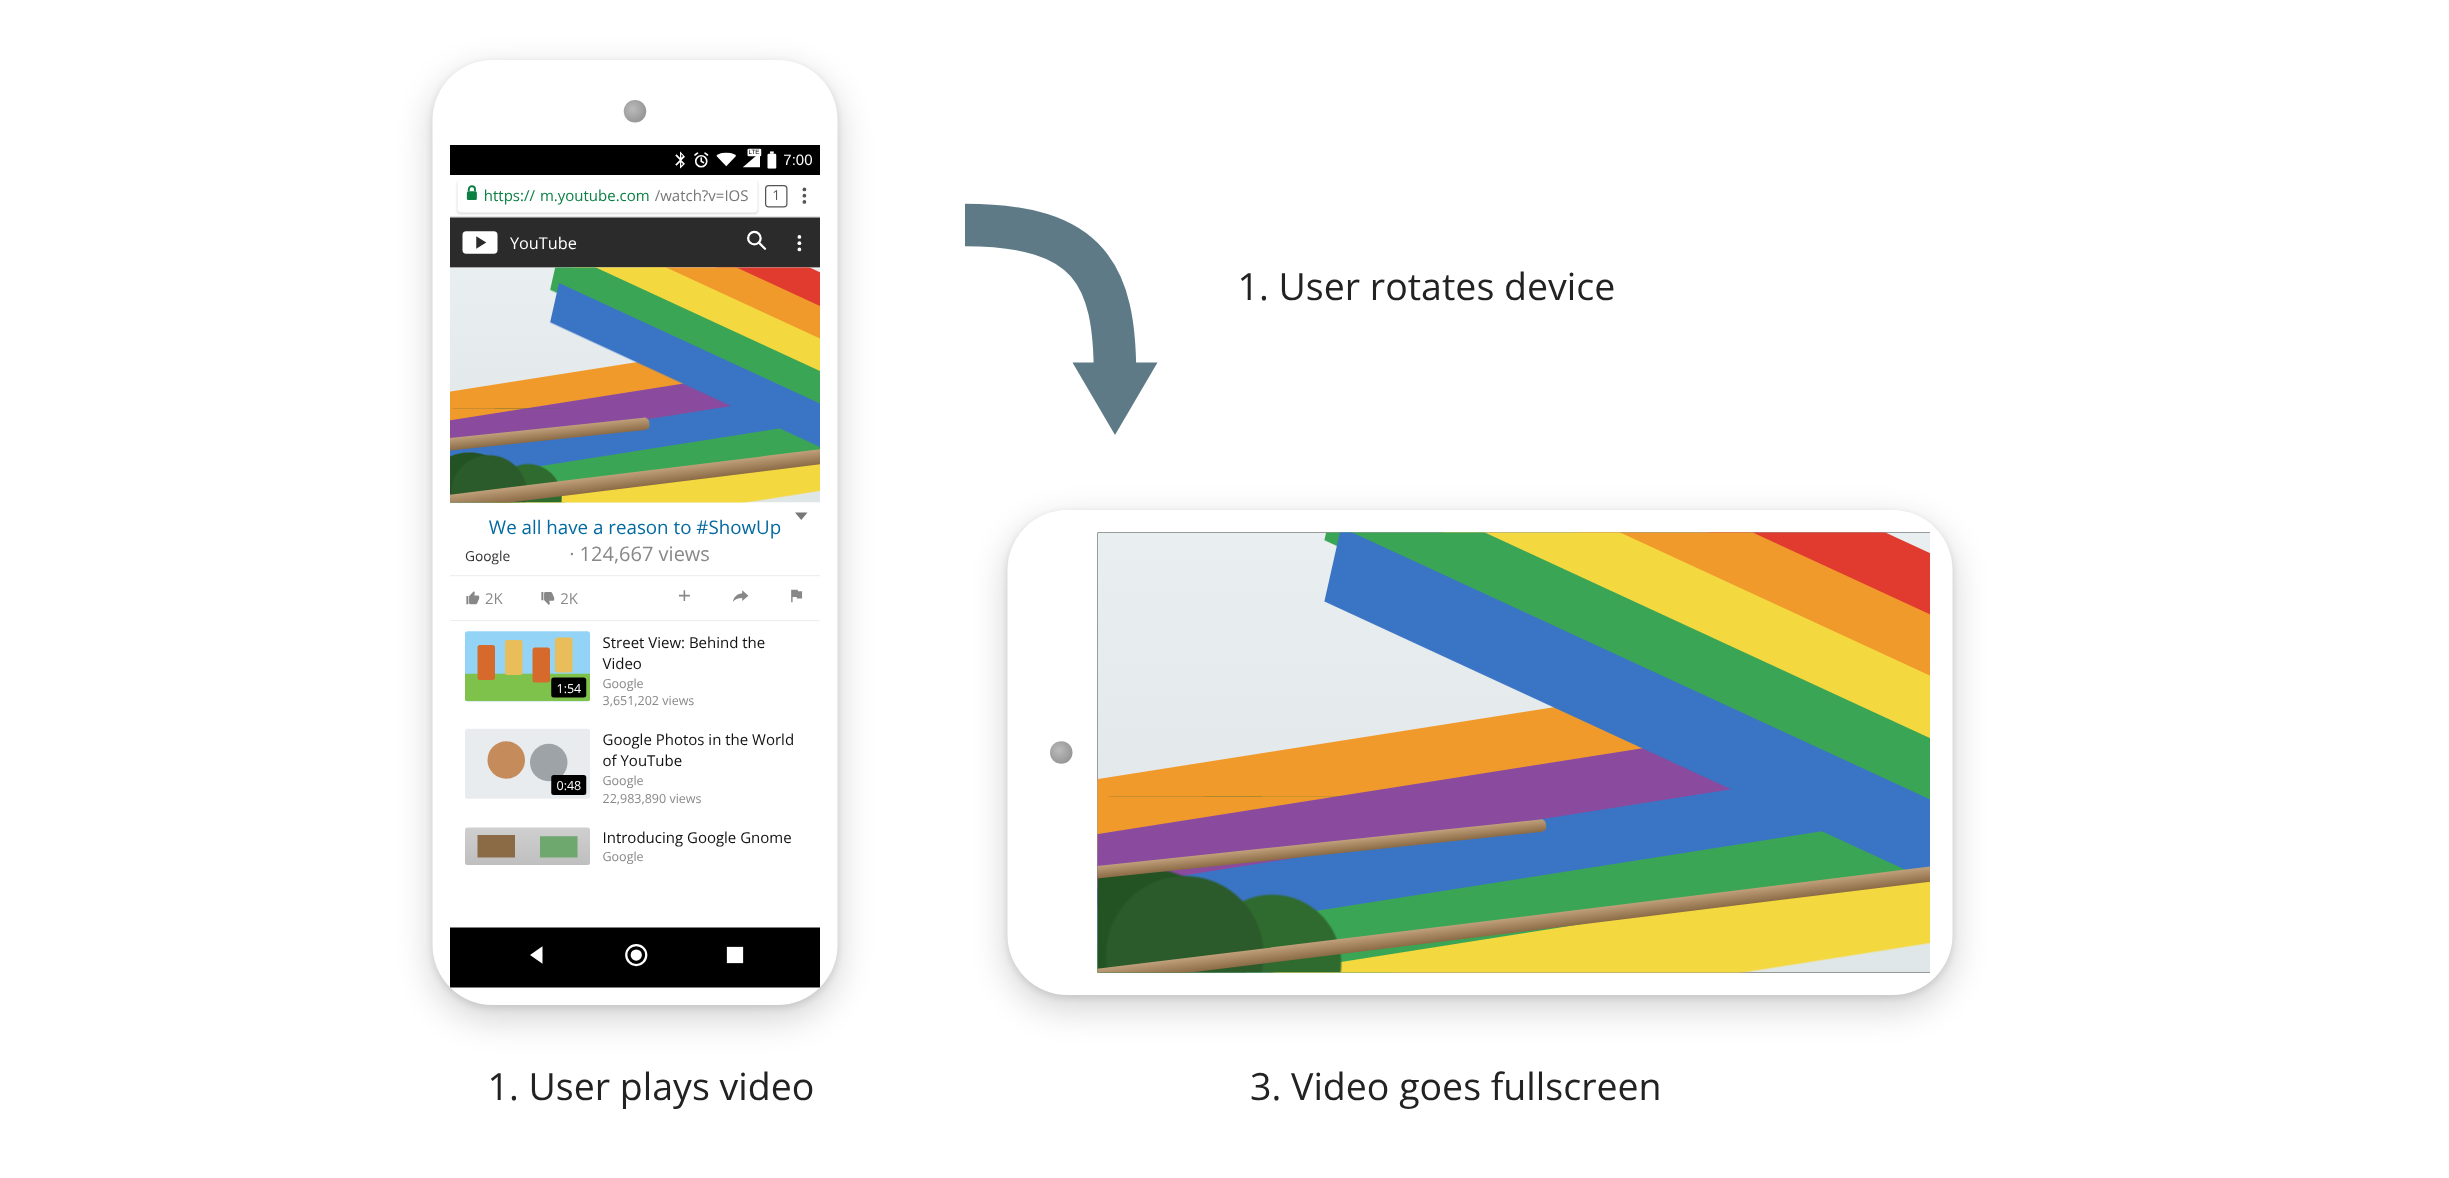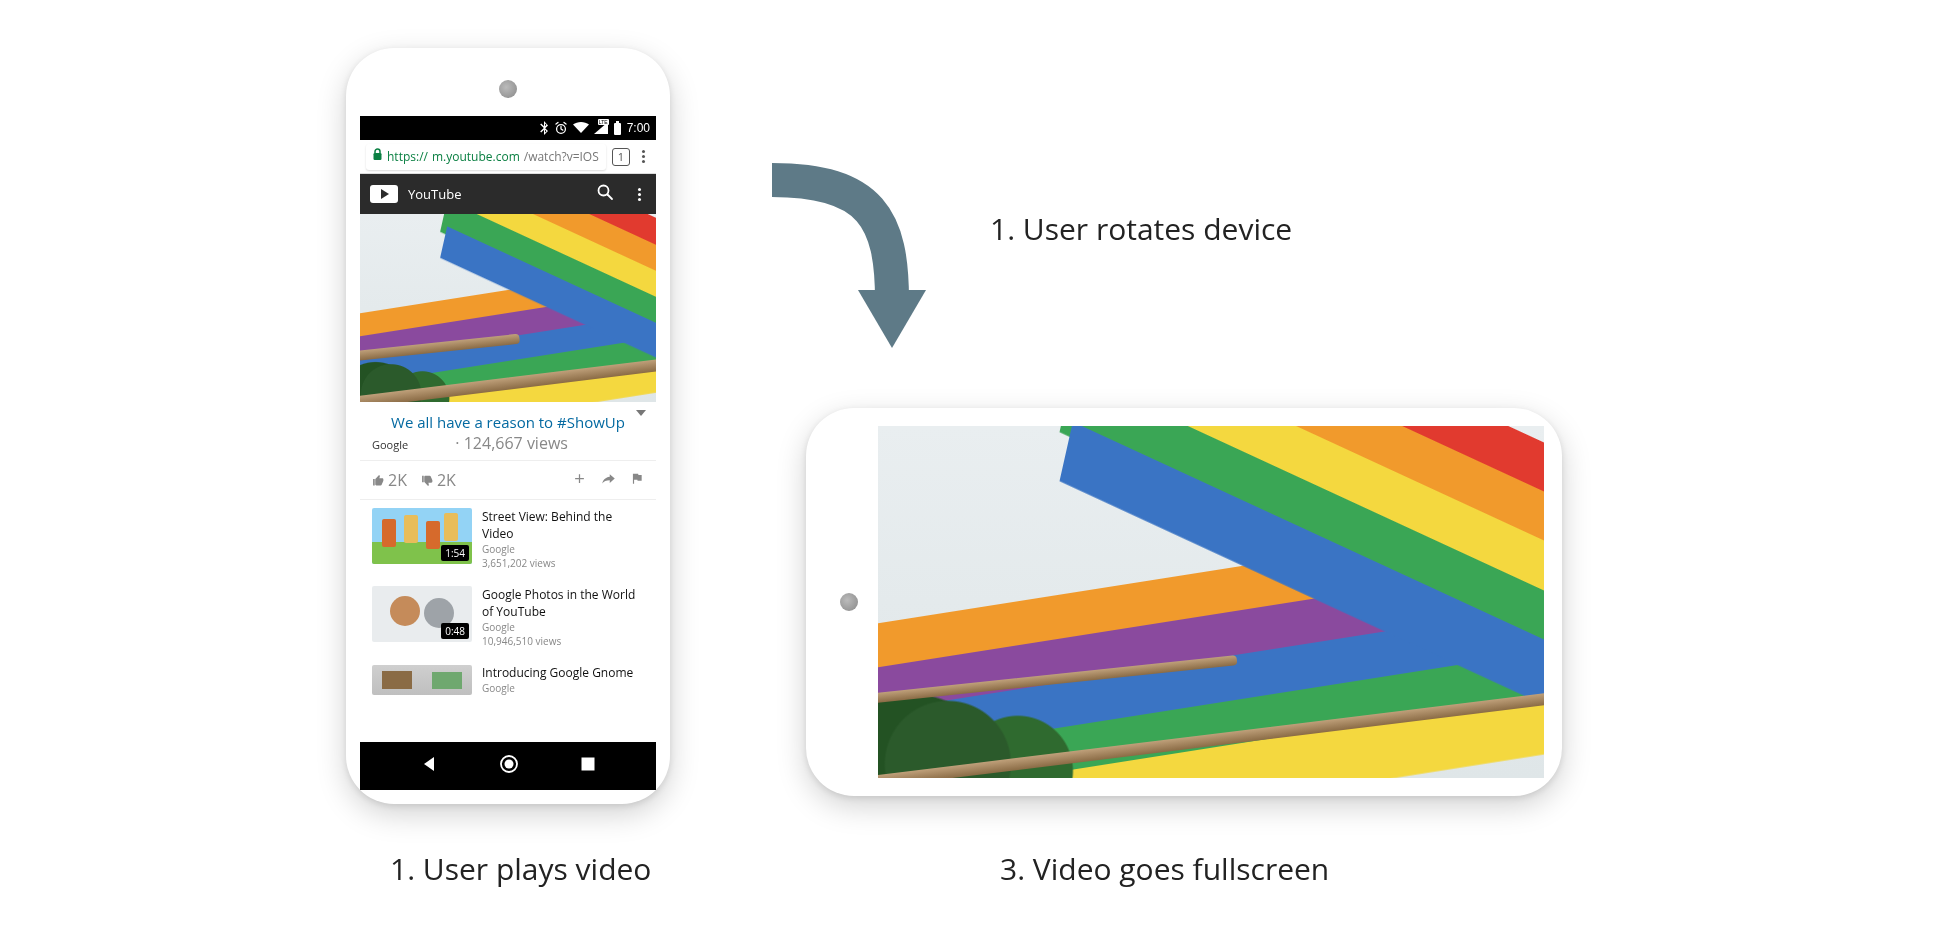--- a/index.html
+++ b/index.html
@@ -141,23 +141,23 @@
   .video-owner { font-size: 11px; color:#333; margin-top:4px;}
   .video-views { font-size: 16px; color:#888;margin-left:43px; }
   .expand-caret {
     position:absolute; right:10px; top:8px;
     width:0;height:0;
     border-left:5px solid transparent;
     border-right:5px solid transparent;
     border-top:6px solid #777;
   }
   .action-row {
-    display:flex; align-items:center; gap:14px;
+    display:flex; align-items:center; gap:30px;
     padding: 8px 12px;
-    font-size: 16px;
+    font-size: 12px;
     color:#888;
     border-bottom: 1px solid #eee;
   }
   .action-row .filler{flex:1;}
   
   .related {
     flex:1;
     overflow:hidden;
     background:#fff;
   }
@@ -457,21 +457,21 @@
           <div class="rel-views">3,651,202 views</div>
         </div>
       </div>
       <div class="rel-item">
         <div class="rel-thumb rel-scene2">
           <span class="rel-dur">0:48</span>
         </div>
         <div class="rel-info">
           <div class="rel-title">Google Photos in the World of YouTube</div>
           <div class="rel-ch">Google</div>
-          <div class="rel-views">10,946,510 views</div>
+          <div class="rel-views">22,983,890 views</div>
         </div>
       </div>
       <div class="rel-item" style="padding-bottom:0;align-items:center;">
         <div class="rel-thumb rel-scene3" style="height:30px;"></div>
         <div class="rel-info">
           <div class="rel-title">Introducing Google Gnome</div>
           <div class="rel-ch">Google</div>
         </div>
       </div>
     </div>

